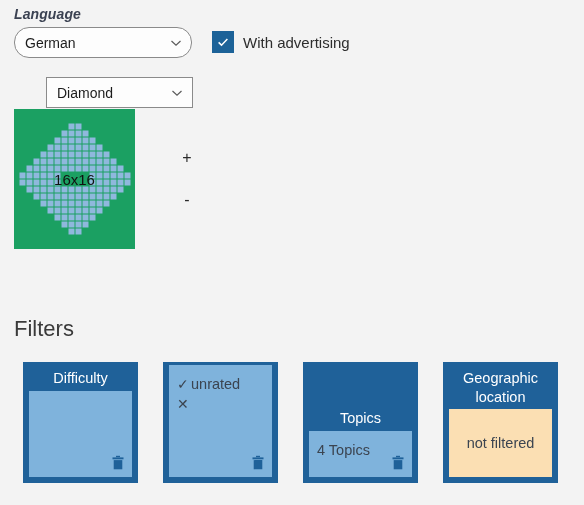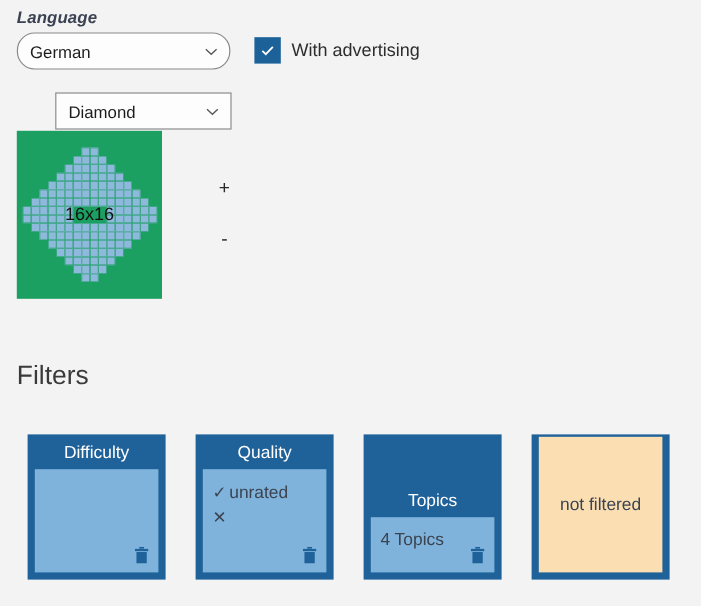--- a/index.html
+++ b/index.html
@@ -136,21 +136,21 @@
     color: #2a2a2a;
     line-height: 1;
   }
   .zoom-plus  { top: 150px; }
   .zoom-minus { top: 192px; }
 
   
   .filters-heading {
     position: absolute;
     left: 14px;
-    top: 300px;
+    top: 316px;
     font-size: 22px;
     color: #3a3a3a;
   }
 
   
   .cards {
     position: absolute;
     left: 23px;
     top: 362px;
     display: flex;
@@ -520,21 +520,20 @@
         <div class="trash">
           <svg viewBox="0 0 14 16" width="14" height="16" aria-hidden="true">
             <rect x="1.5" y="2.4" width="11" height="1.9" fill="#1f6199"></rect>
             <rect x="5" y="0.8" width="4" height="1.4" fill="#1f6199"></rect>
             <path d="M2.7 5.1 h8.6 v9.2 h-8.6 z" fill="#1f6199"></path>
           </svg>
         </div>
       </div>
     </div>
     <div class="card">
-      <div class="card-title" style="white-space: pre-line;">Quality</div>
       <div class="card-body">
         <div class="body-line">
           <span class="mark">✓</span>
           <span>unrated</span>
         </div>
         <div class="body-line">
           <span class="mark">✕</span>
         </div>
         <div class="trash">
           <svg viewBox="0 0 14 16" width="14" height="16" aria-hidden="true">
@@ -554,19 +553,21 @@
         <div class="trash">
           <svg viewBox="0 0 14 16" width="14" height="16" aria-hidden="true">
             <rect x="1.5" y="2.4" width="11" height="1.9" fill="#1f6199"></rect>
             <rect x="5" y="0.8" width="4" height="1.4" fill="#1f6199"></rect>
             <path d="M2.7 5.1 h8.6 v9.2 h-8.6 z" fill="#1f6199"></path>
           </svg>
         </div>
       </div>
     </div>
     <div class="card">
+      <div class="card-title" style="white-space: pre-line;">Geographic
+location</div>
       <div class="card-body orange">
         <div class="body-line centered">
           <span>not filtered</span>
         </div>
       </div>
     </div>
   </div>
 
 </body></html>

